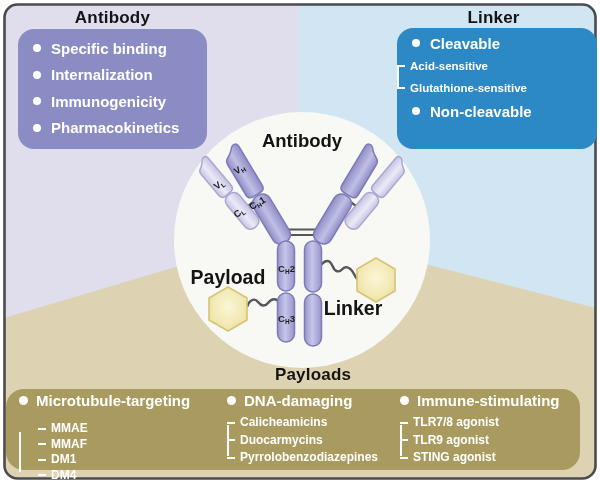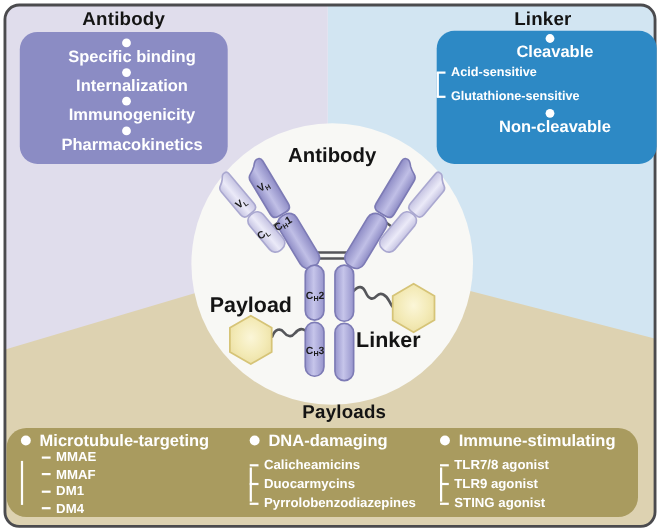--- a/index.html
+++ b/index.html
@@ -28,38 +28,38 @@
   
   .title{
     position:absolute;font-weight:bold;font-size:17px;color:var(--title);
     text-align:center;letter-spacing:0.2px;
   }
   .panel{position:absolute;border-radius:16px;color:var(--panel-text);font-weight:bold;}
   .panel-antibody{left:18px;top:29px;width:189px;height:120px;background:var(--panel-antibody);padding-top:6px;box-sizing:border-box;}
   .panel-linker{left:397px;top:28px;width:200px;height:121px;background:var(--panel-linker);padding-top:3px;box-sizing:border-box;}
   .panel-payloads{left:6px;top:389px;width:574px;height:81px;background:var(--panel-payloads);border-radius:18px;}
 
-  .brow{display:flex;align-items:center;padding-left:15px;flex-direction:column;}
+  .brow{display:flex;align-items:center;padding-left:15px;}
   .panel-antibody .brow{height:26.5px;font-size:15px;}
   .panel-linker .brow{height:24px;font-size:15px;}
   .dot{width:8px;height:8px;border-radius:50%;background:#fff;margin-right:10px;flex:none;}
 
   ul.bracket{list-style:none;margin:0;padding:0 0 0 13px;position:relative;}
   ul.bracket::before{content:"";position:absolute;left:0;top:11px;bottom:11px;width:2px;background:#fff;}
   ul.bracket li{position:relative;}
   ul.bracket li::before{content:"";position:absolute;left:-13px;top:50%;transform:translateY(-50%);width:8px;height:2px;background:#fff;}
 
   .linker-sub{margin-left:36px;margin-top:2px;}
   .linker-sub li{height:22px;line-height:22px;font-size:11.5px;}
 
   .pcol{position:absolute;top:4px;}
   .phead{display:flex;align-items:center;height:15px;font-size:15px;}
   .phead .dot{width:9px;height:9px;margin-right:8px;}
   .psub{margin-left:18px;font-size:12px;}
-  .pcol-1 .psub{margin-top:0;padding-left:32px;}
+  .pcol-1 .psub{margin-top:13px;padding-left:32px;}
   .pcol-1 .psub li{height:15.5px;line-height:15.5px;}
   .pcol-2 .psub,.pcol-3 .psub{margin-top:6px;}
   .pcol-2 .psub li,.pcol-3 .psub li{height:17.5px;line-height:17.5px;}
   .pcol-1{left:13px;} .pcol-2{left:221px;} .pcol-3{left:394px;}
 </style>
 </head>
 <body>
 
 <div class="canvas">
 

